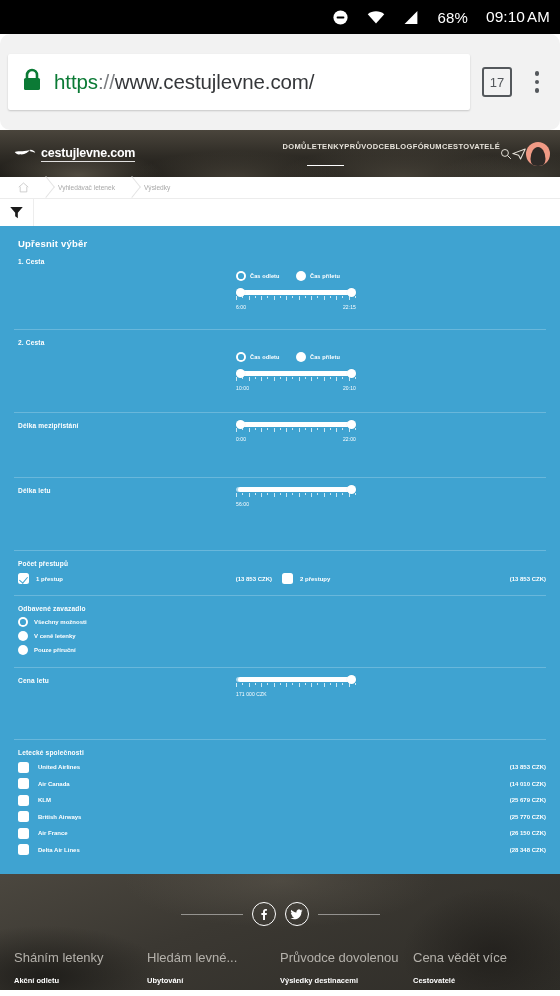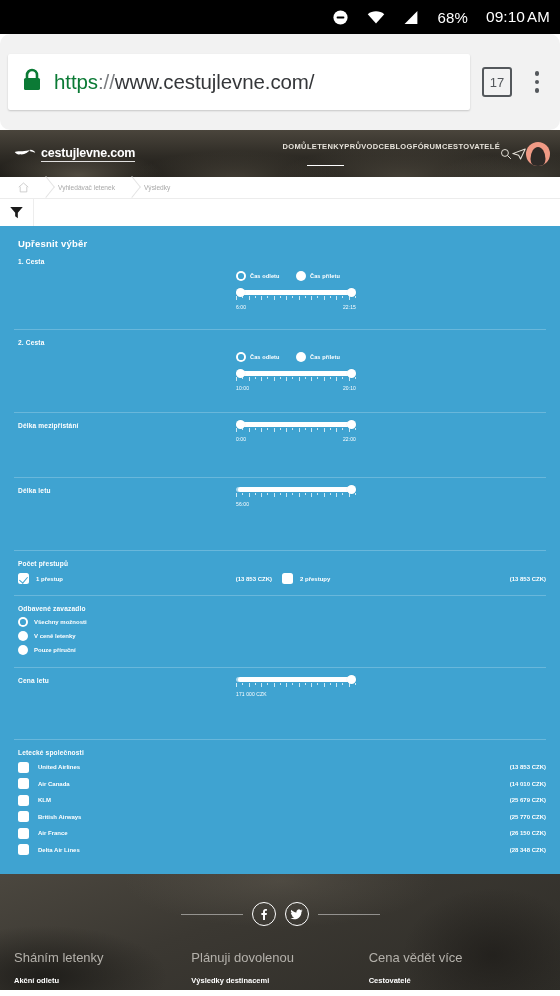--- a/index.html
+++ b/index.html
@@ -603,21 +603,25 @@
         </svg>
     </span>
     <span class="rule"></span>
   </div>
   <div class="footer-cols">
     <div class="fcol">
       <div class="fcol-head">Sháním letenky</div>
       <div class="fcol-link">Akční odletu</div>
     </div>
     <div class="fcol">
-      <div class="fcol-head">Plánuji dovolenou</div>
+      <div class="fcol-head">Hledám levné...</div>
+      <div class="fcol-link">Ubytování</div>
+    </div>
+    <div class="fcol">
+      <div class="fcol-head">Průvodce dovolenou</div>
       <div class="fcol-link">Výsledky destinacemi</div>
     </div>
     <div class="fcol">
       <div class="fcol-head">Cena vědět více</div>
       <div class="fcol-link">Cestovatelé</div>
     </div>
   </div>
 </div>
 
 </body></html>

